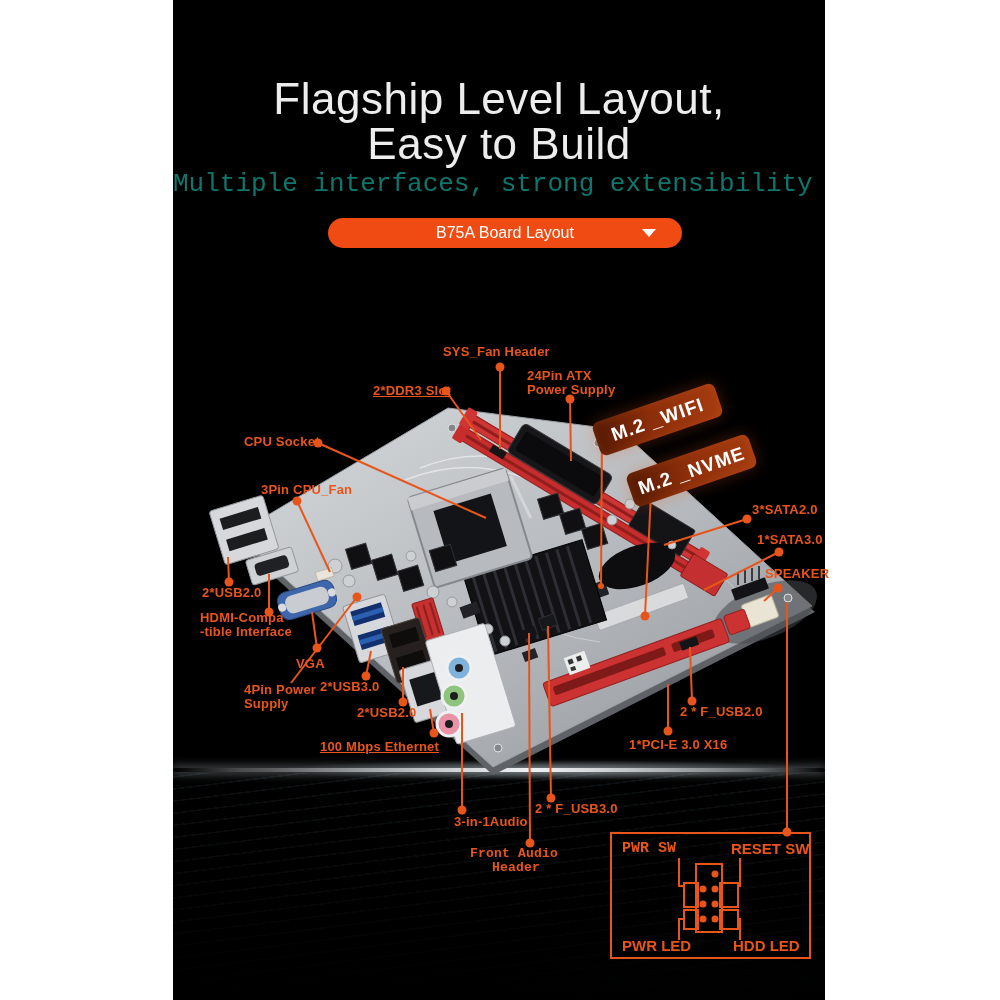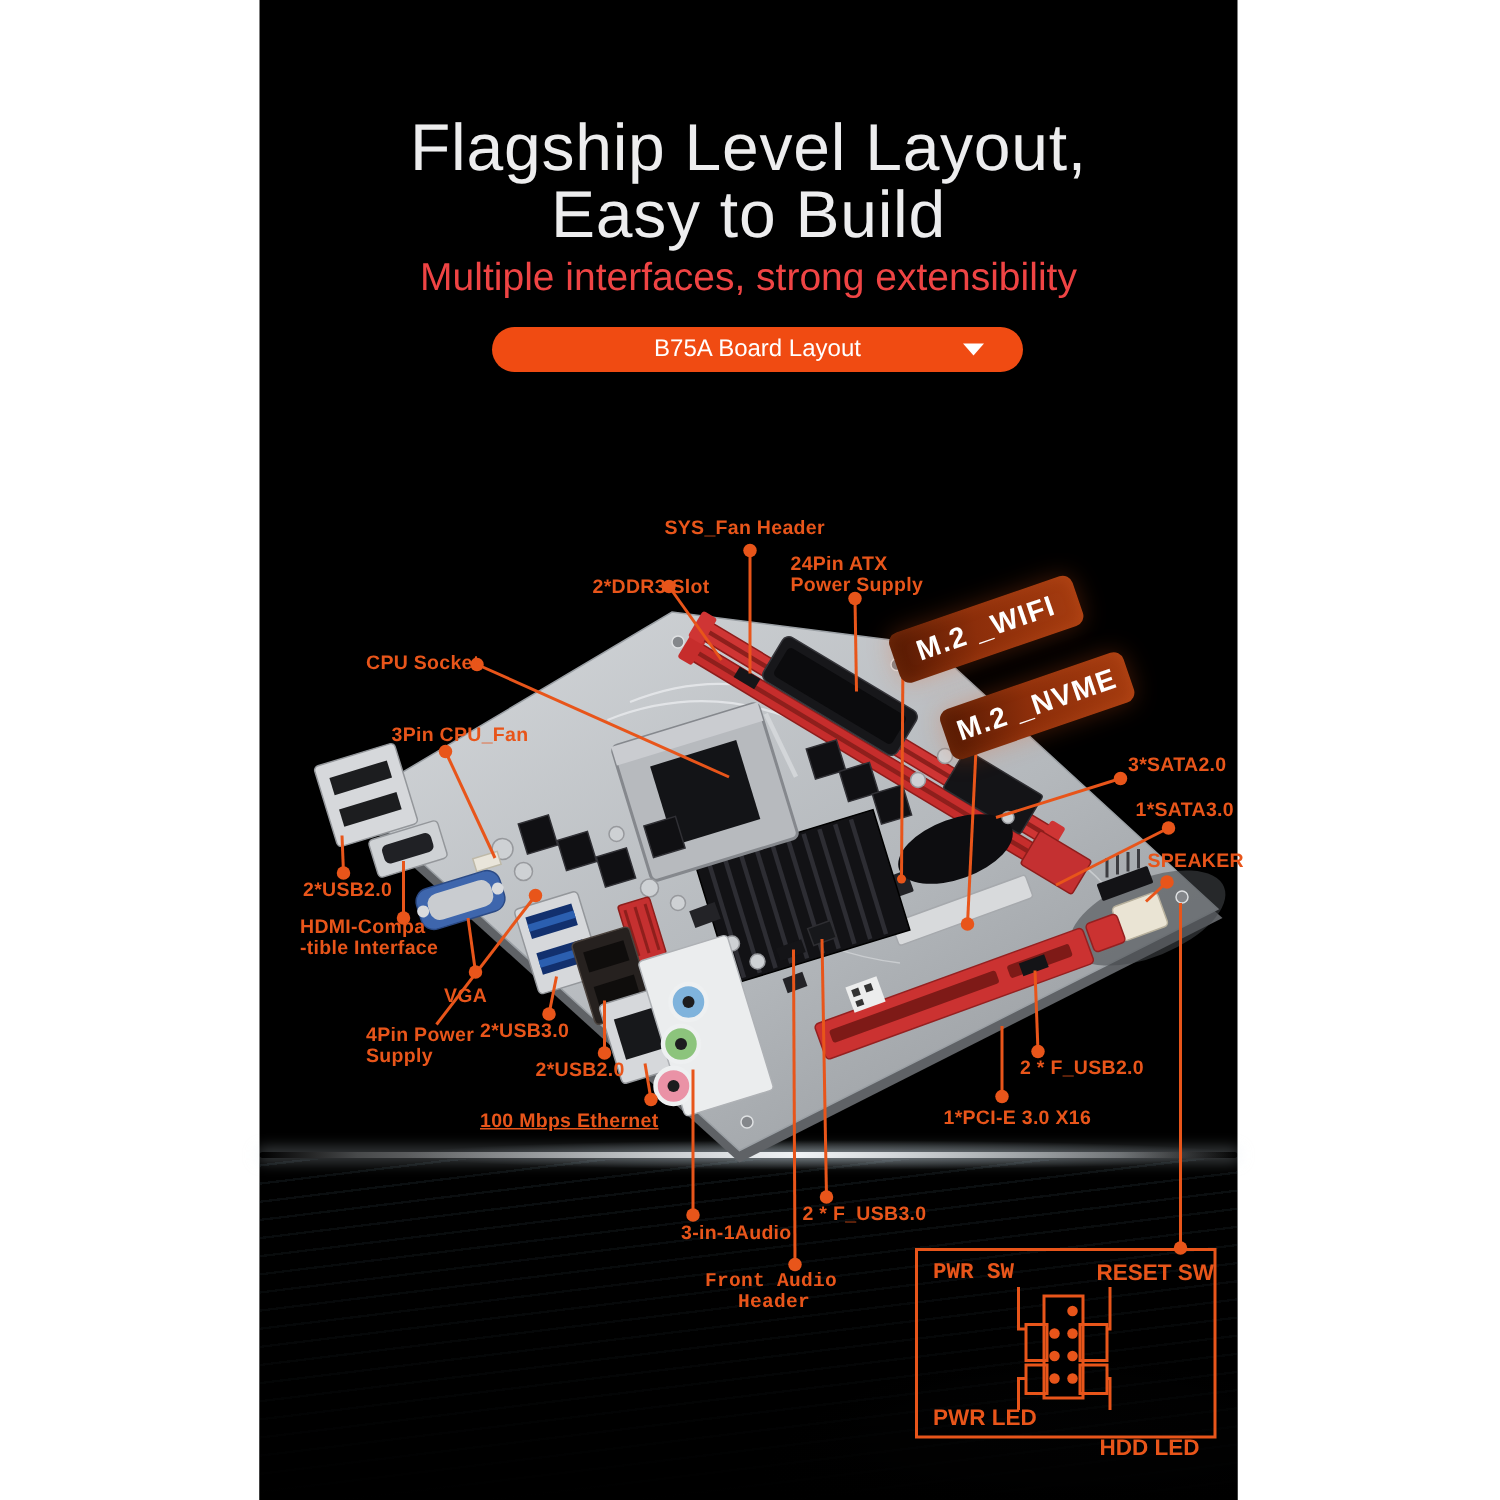--- a/index.html
+++ b/index.html
@@ -4,22 +4,22 @@
 <style>
   html,body{margin:0;padding:0;background:#fff;}
   .page{position:relative;width:868px;height:1000px;background:#ffffff;overflow:hidden;
         font-family:"Liberation Sans", sans-serif;}
   .panel{position:absolute;left:173px;top:0;width:652px;height:1000px;background:#000;}
   
   .title{position:absolute;left:173px;width:652px;text-align:center;color:#ededee;
          font-weight:400;letter-spacing:0.5px;}
   .title1{top:76px;font-size:44px;line-height:46px;}
   .title2{top:121px;font-size:44px;line-height:46px;}
-  .subtitle{position:absolute;left:173px;width:652px;top:169px;text-align:center;
-            color:#ef4444;font-size:26px;line-height:30px;}
+  .subtitle{position:absolute;left:173px;width:652px;top:169px;text-align:left;
+            color:#0f766e;font-size:26px;line-height:30px;font-family:Liberation Mono, monospace;}
   
   .pill{position:absolute;left:328px;top:218px;width:354px;height:30px;border-radius:15px;
         background:#f04b12;color:#fff;font-size:16px;line-height:30px;text-align:center;
         cursor:pointer;}
   .pill .arrow{position:absolute;right:26px;top:11px;width:0;height:0;
         border-left:7px solid transparent;border-right:7px solid transparent;
         border-top:8px solid #ffffff;}
   
   .callout{position:absolute;color:#e8551a;font-size:13px;font-weight:bold;
            line-height:14px;white-space:nowrap;letter-spacing:0.2px;}
@@ -333,21 +333,21 @@
   </svg>
 
   <div class="m2tag" style="left:593px;top:402px;">
     <span>M.2 _WIFI</span>
   </div>
   <div class="m2tag" style="left:627px;top:453px;">
     <span>M.2 _NVME</span>
   </div>
 
   <div class="callout" style="left:443px;top:345px;">SYS_Fan Header</div>
-  <div class="callout" style="left:395px;top:384px;">2*DDR3 Slot</div>
+  <div class="callout" style="left:373px;top:384px;text-decoration:underline;">2*DDR3 Slot</div>
   <div class="callout" style="left:527px;top:369px;">
     <div>24Pin ATX</div>
     <div>Power Supply</div>
   </div>
   <div class="callout" style="left:244px;top:435px;">CPU Socket</div>
   <div class="callout" style="left:261px;top:483px;">3Pin CPU_Fan</div>
   <div class="callout" style="left:752px;top:503px;">3*SATA2.0</div>
   <div class="callout" style="left:757px;top:533px;">1*SATA3.0</div>
   <div class="callout" style="left:765px;top:567px;">SPEAKER</div>
   <div class="callout" style="left:202px;top:586px;">2*USB2.0</div>
@@ -369,14 +369,14 @@
     <div>Header</div>
   </div>
   <div class="callout" style="left:535px;top:802px;">2 * F_USB3.0</div>
   <div class="callout" style="left:680px;top:705px;">2 * F_USB2.0</div>
   <div class="callout" style="left:629px;top:738px;">1*PCI-E 3.0 X16</div>
 
   <div class="fpbox"></div>
   <div class="fplabel" style="left:622px;top:840px;font-family:Liberation Mono, monospace;">PWR SW</div>
   <div class="fplabel" style="left:731px;top:840px;">RESET SW</div>
   <div class="fplabel" style="left:622px;top:937px;">PWR LED</div>
-  <div class="fplabel" style="left:733px;top:937px;margin-top:20px;">HDD LED</div>
+  <div class="fplabel" style="left:733px;top:937px;">HDD LED</div>
 </div>
 
 </body></html>

